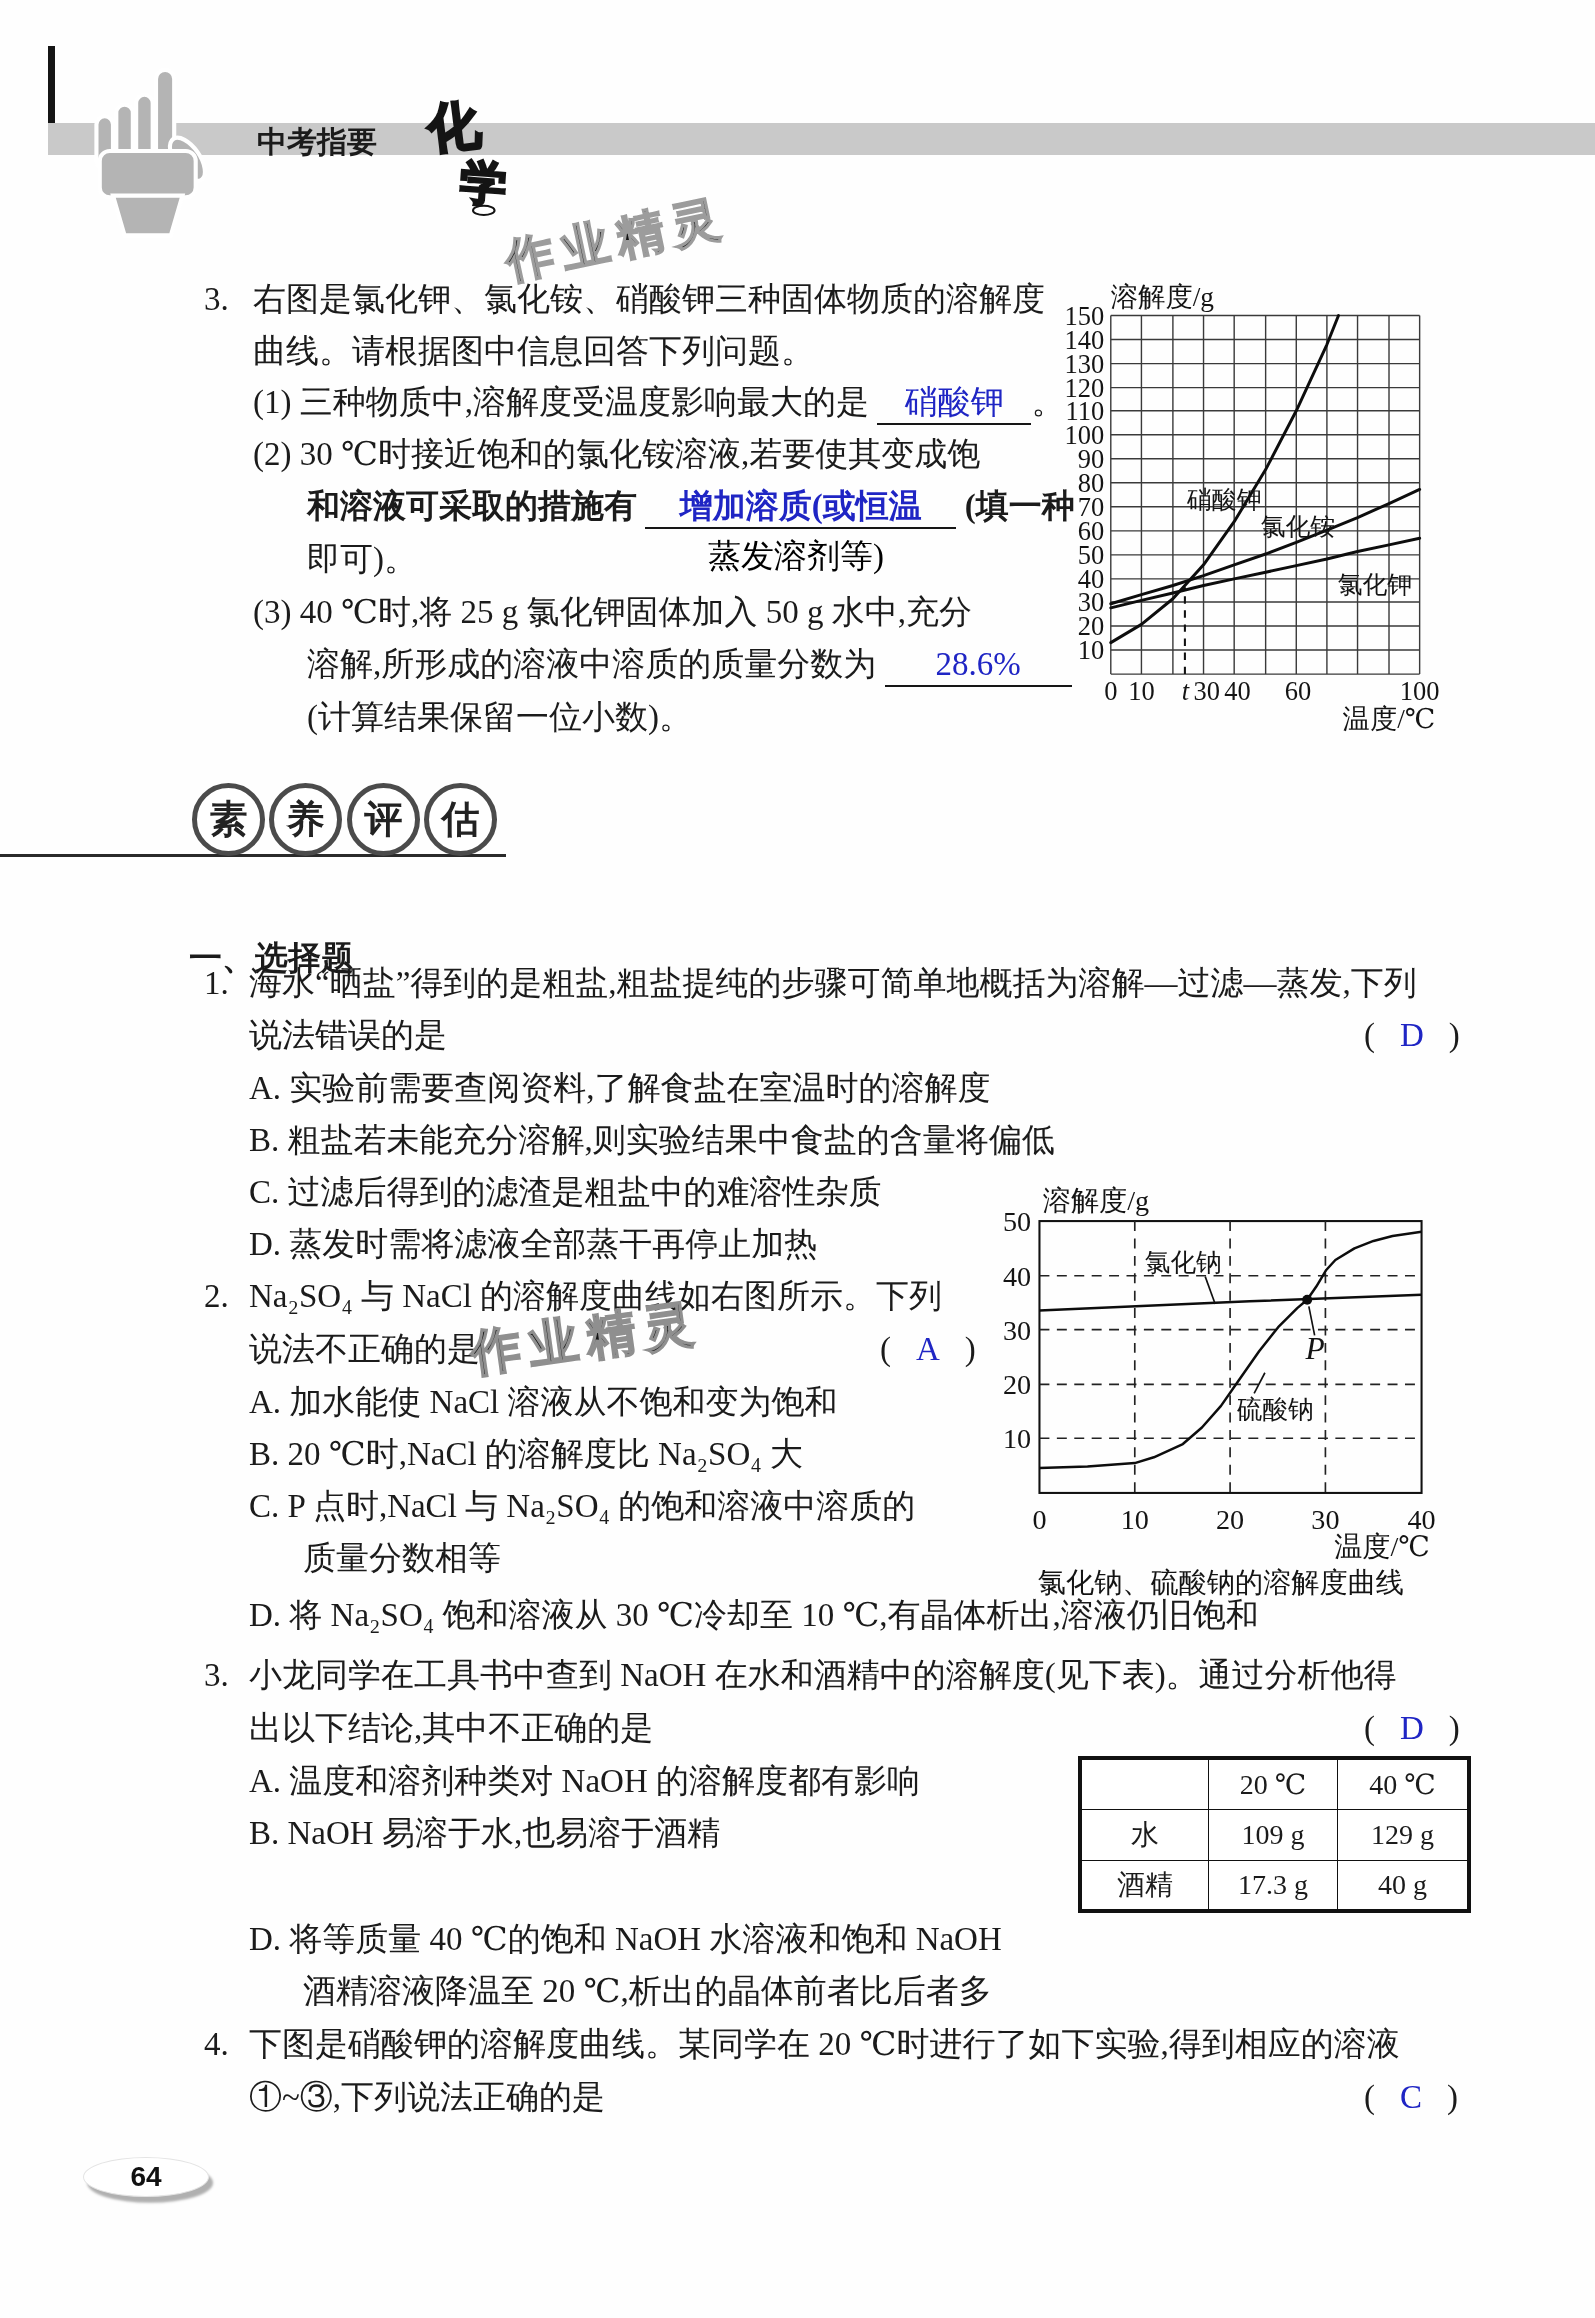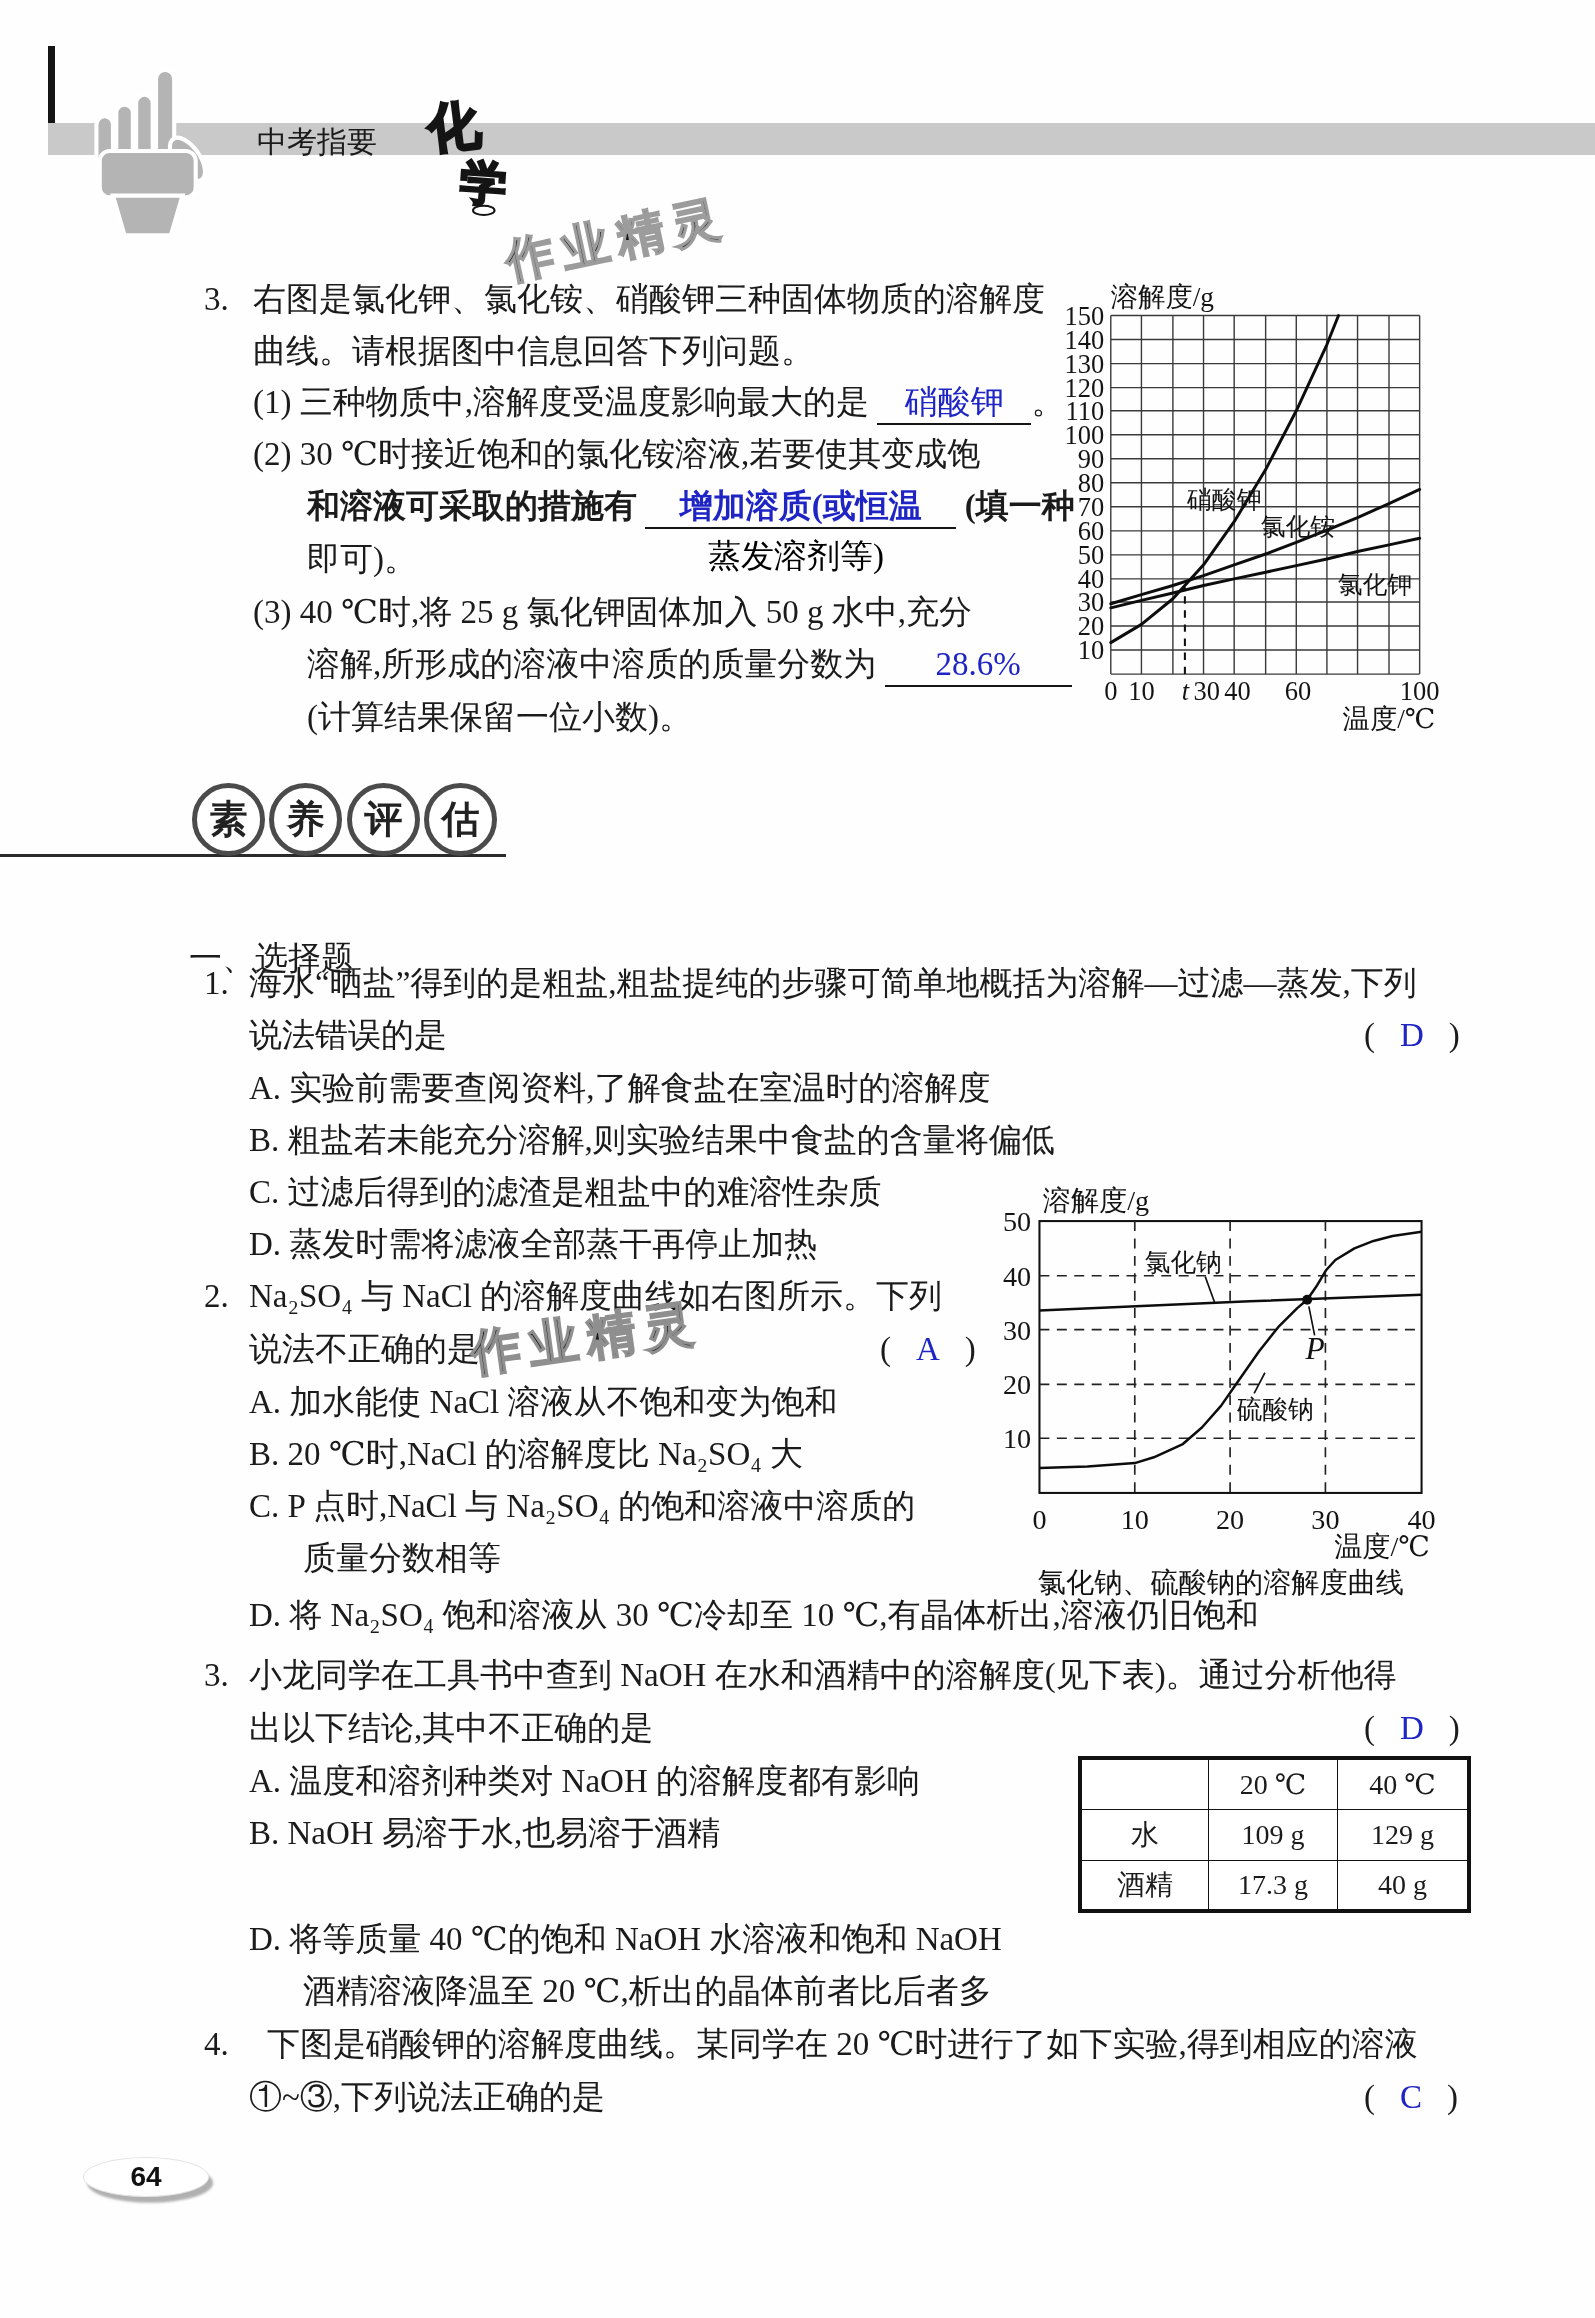--- a/index.html
+++ b/index.html
@@ -1,20 +1,20 @@
 <!DOCTYPE html>
 <html style="font-size:13.3px"><head>
 <meta charset="utf-8">
 <style>
   html,body{margin:0;padding:0;background:#ffffff;}
   #page{position:relative;width:1596px;height:2319px;background:#fefefe;overflow:hidden;
         font-family:"Liberation Serif","DejaVu Serif",serif;color:#1b1b1b;}
   .tl{position:absolute;white-space:nowrap;font-size:33px;line-height:1.2;color:#1b1b1b;}
   .sans{font-family:"Liberation Sans","DejaVu Sans",sans-serif;}
-  .bold{font-weight:normal;}
+  .bold{font-weight:bold;}
   .blue{color:#000000;}
   .blank{display:inline-block;text-align:center;border-bottom:2.5px solid #161616;
          color:#1f25c4;padding:0 6.6px;vertical-align:baseline;}
   .ansline span.letter{color:#1f25c4;margin:0 25px;}
   .circle-char{position:absolute;width:73px;height:73px;border:5px solid #4b4b4b;border-radius:50%;
       box-sizing:border-box;display:flex;align-items:center;justify-content:center;
       font-size:38px;font-weight:bold;color:#222;background:#fff;}
   .rule{position:absolute;background:#2a2a2a;}
   .graybar{position:absolute;background:#c9c9c9;}
   .blackbar{position:absolute;background:#151515;}
@@ -235,21 +235,21 @@
     </tr>
     <tr style="height:51px;">
       <td>酒精</td>
       <td>17.3 g</td>
       <td>40 g</td>
     </tr>
   </tbody>
     </table>
 
   <div class="tl" style="left:204px;top:2025px;">4.</div>
-  <div class="tl" style="left:267px;top:2025px;">下图是硝酸钾的溶解度曲线。某同学在 20 ℃时进行了如下实验,得到相应的溶液</div>
+  <div class="tl" style="left:249px;top:2025px;">下图是硝酸钾的溶解度曲线。某同学在 20 ℃时进行了如下实验,得到相应的溶液</div>
   <div class="tl" style="left:249px;top:2078px;">①~③,下列说法正确的是</div>
   <div class="tl ansline" style="left:1364px;top:2078px;">
     <span>(</span><span class="letter">C</span><span>)</span>
   </div>
 
   <div class="badge" style="left:83px;top:2157px;">
     <span>64</span>
   </div>
 
 </div>

